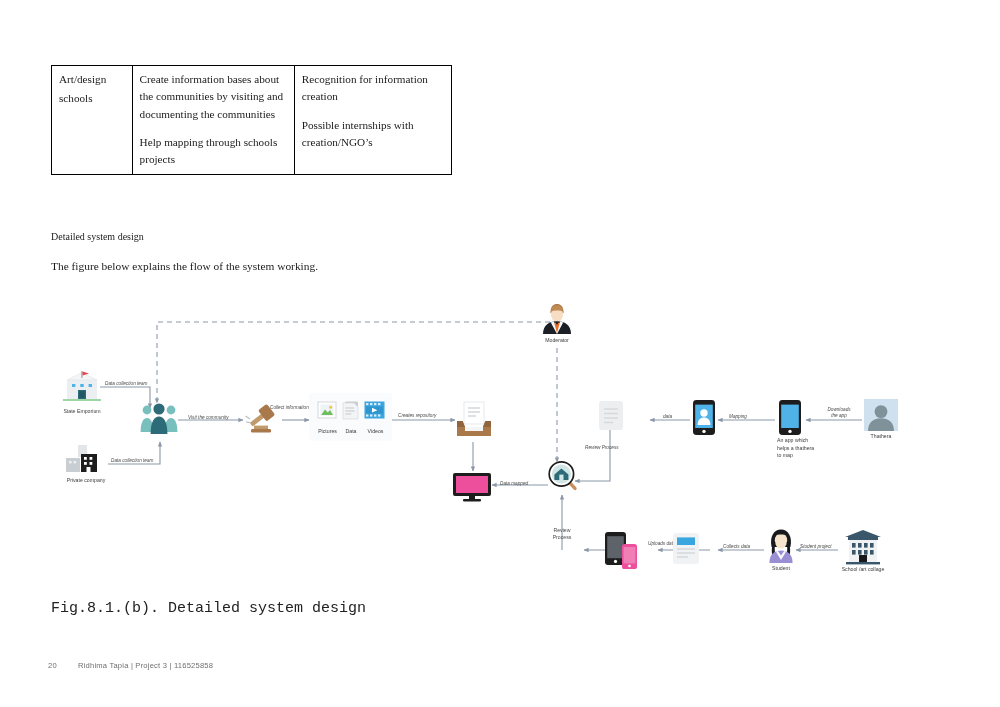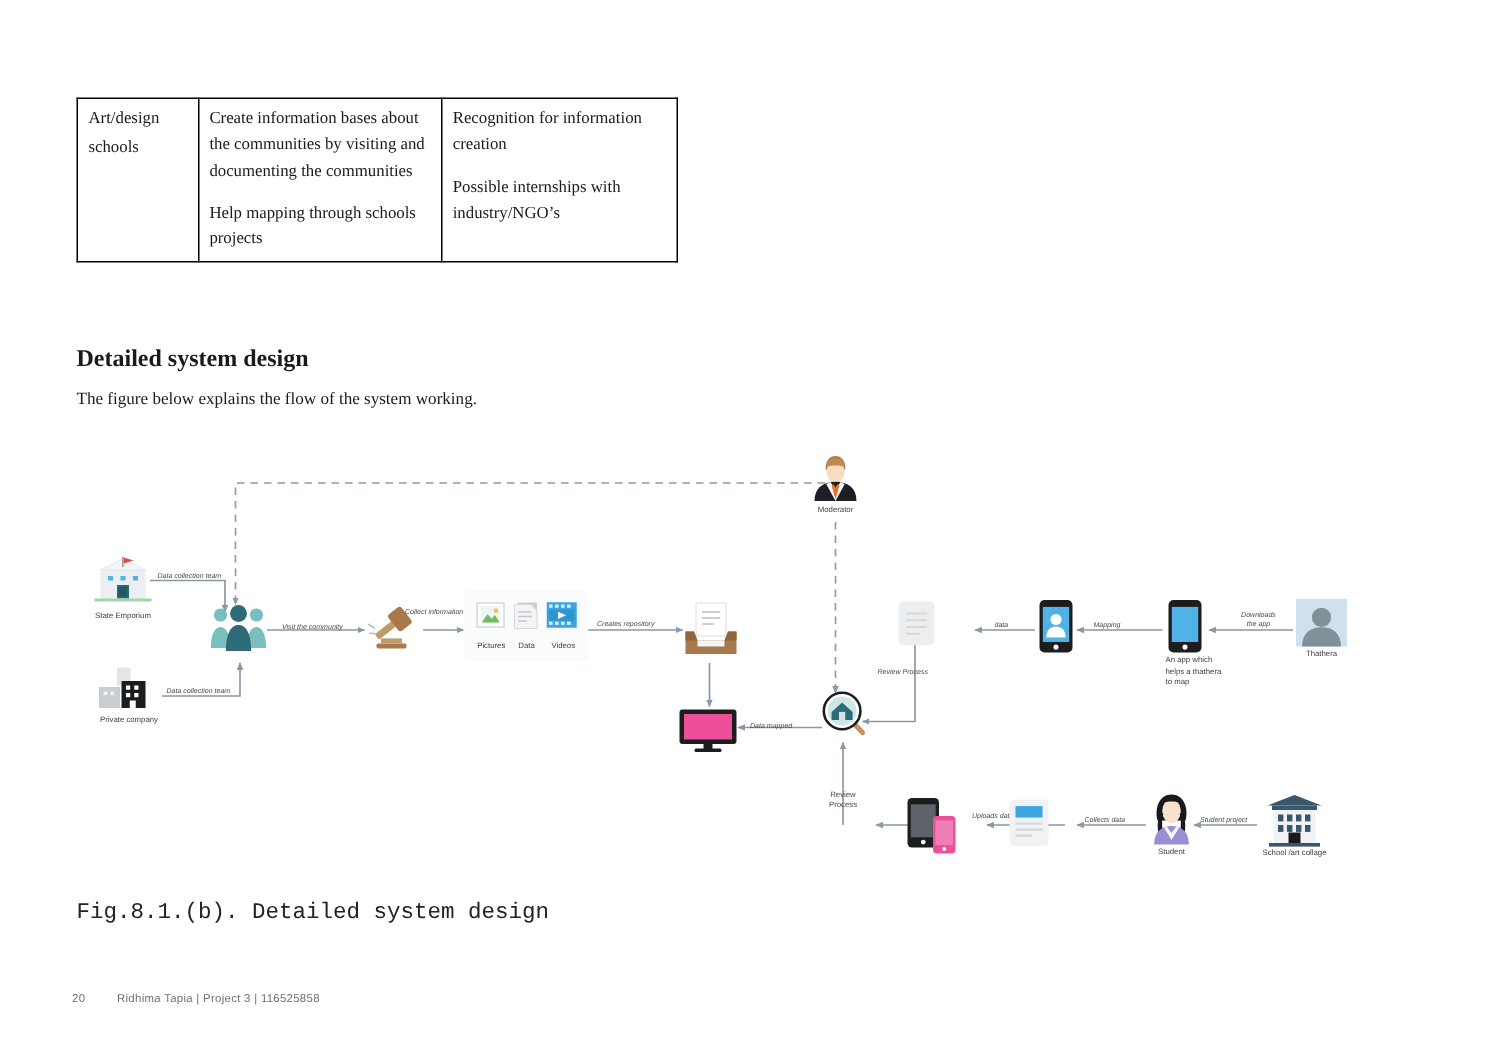--- a/index.html
+++ b/index.html
@@ -12,21 +12,21 @@
   .tbl td{border:1px solid #000;vertical-align:top;padding:5px 0 5px 7px;
           font-family:"Liberation Serif",serif;font-size:11.2px;line-height:1.55;}
   .tbl td.c1{width:72px;}
   .tbl td.c2{width:153px;margin-top:12px;}
   .tbl td.c3{width:148px;}
   .tbl p{margin:0;}
   .tbl p+p{margin-top:11px;}
   .cellpad{height:22px;}
 
   
-  .h-sub{position:absolute;left:51px;top:231px;font-size:16px;font-weight:bold;
+  .h-sub{position:absolute;left:51px;top:231px;font-size:10px;font-weight:normal;
          font-family:"Liberation Serif",serif;}
   .p-intro{position:absolute;left:51px;top:260px;font-size:11.4px;
          font-family:"Liberation Serif",serif;}
   .fig-cap{position:absolute;left:51px;top:600px;font-size:15px;
          font-family:Liberation Mono, monospace;color:#222;}
   .footer{position:absolute;left:48px;top:661px;font-size:7.6px;color:#6f6f6f;
          font-family:"Liberation Sans",sans-serif;letter-spacing:.2px;}
   .footer .pg{display:inline-block;width:30px;}
 
   
@@ -50,21 +50,21 @@
       <p>Art/design</p>
       <p style="margin-top:2px">schools</p>
       <div class="cellpad"></div>
     </td>
     <td class="c2">
       <p>Create information bases about the communities by visiting and documenting the communities</p>
       <p>Help mapping through schools projects</p>
     </td>
     <td class="c3">
       <p>Recognition for  information creation</p>
-      <p>Possible internships with industry/NGO’s</p>
+      <p>Possible internships with creation/NGO’s</p>
     </td>
   </tr>
 </tbody>
   </table>
 
 <div class="h-sub">Detailed system design</div>
 <div class="p-intro">The figure below explains the flow of the system working.</div>
 <div class="fig-cap">Fig.8.1.(b). Detailed system design</div>
 <div class="footer">
   <span class="pg">20</span><span>Ridhima Tapia | Project 3 | 116525858</span>

